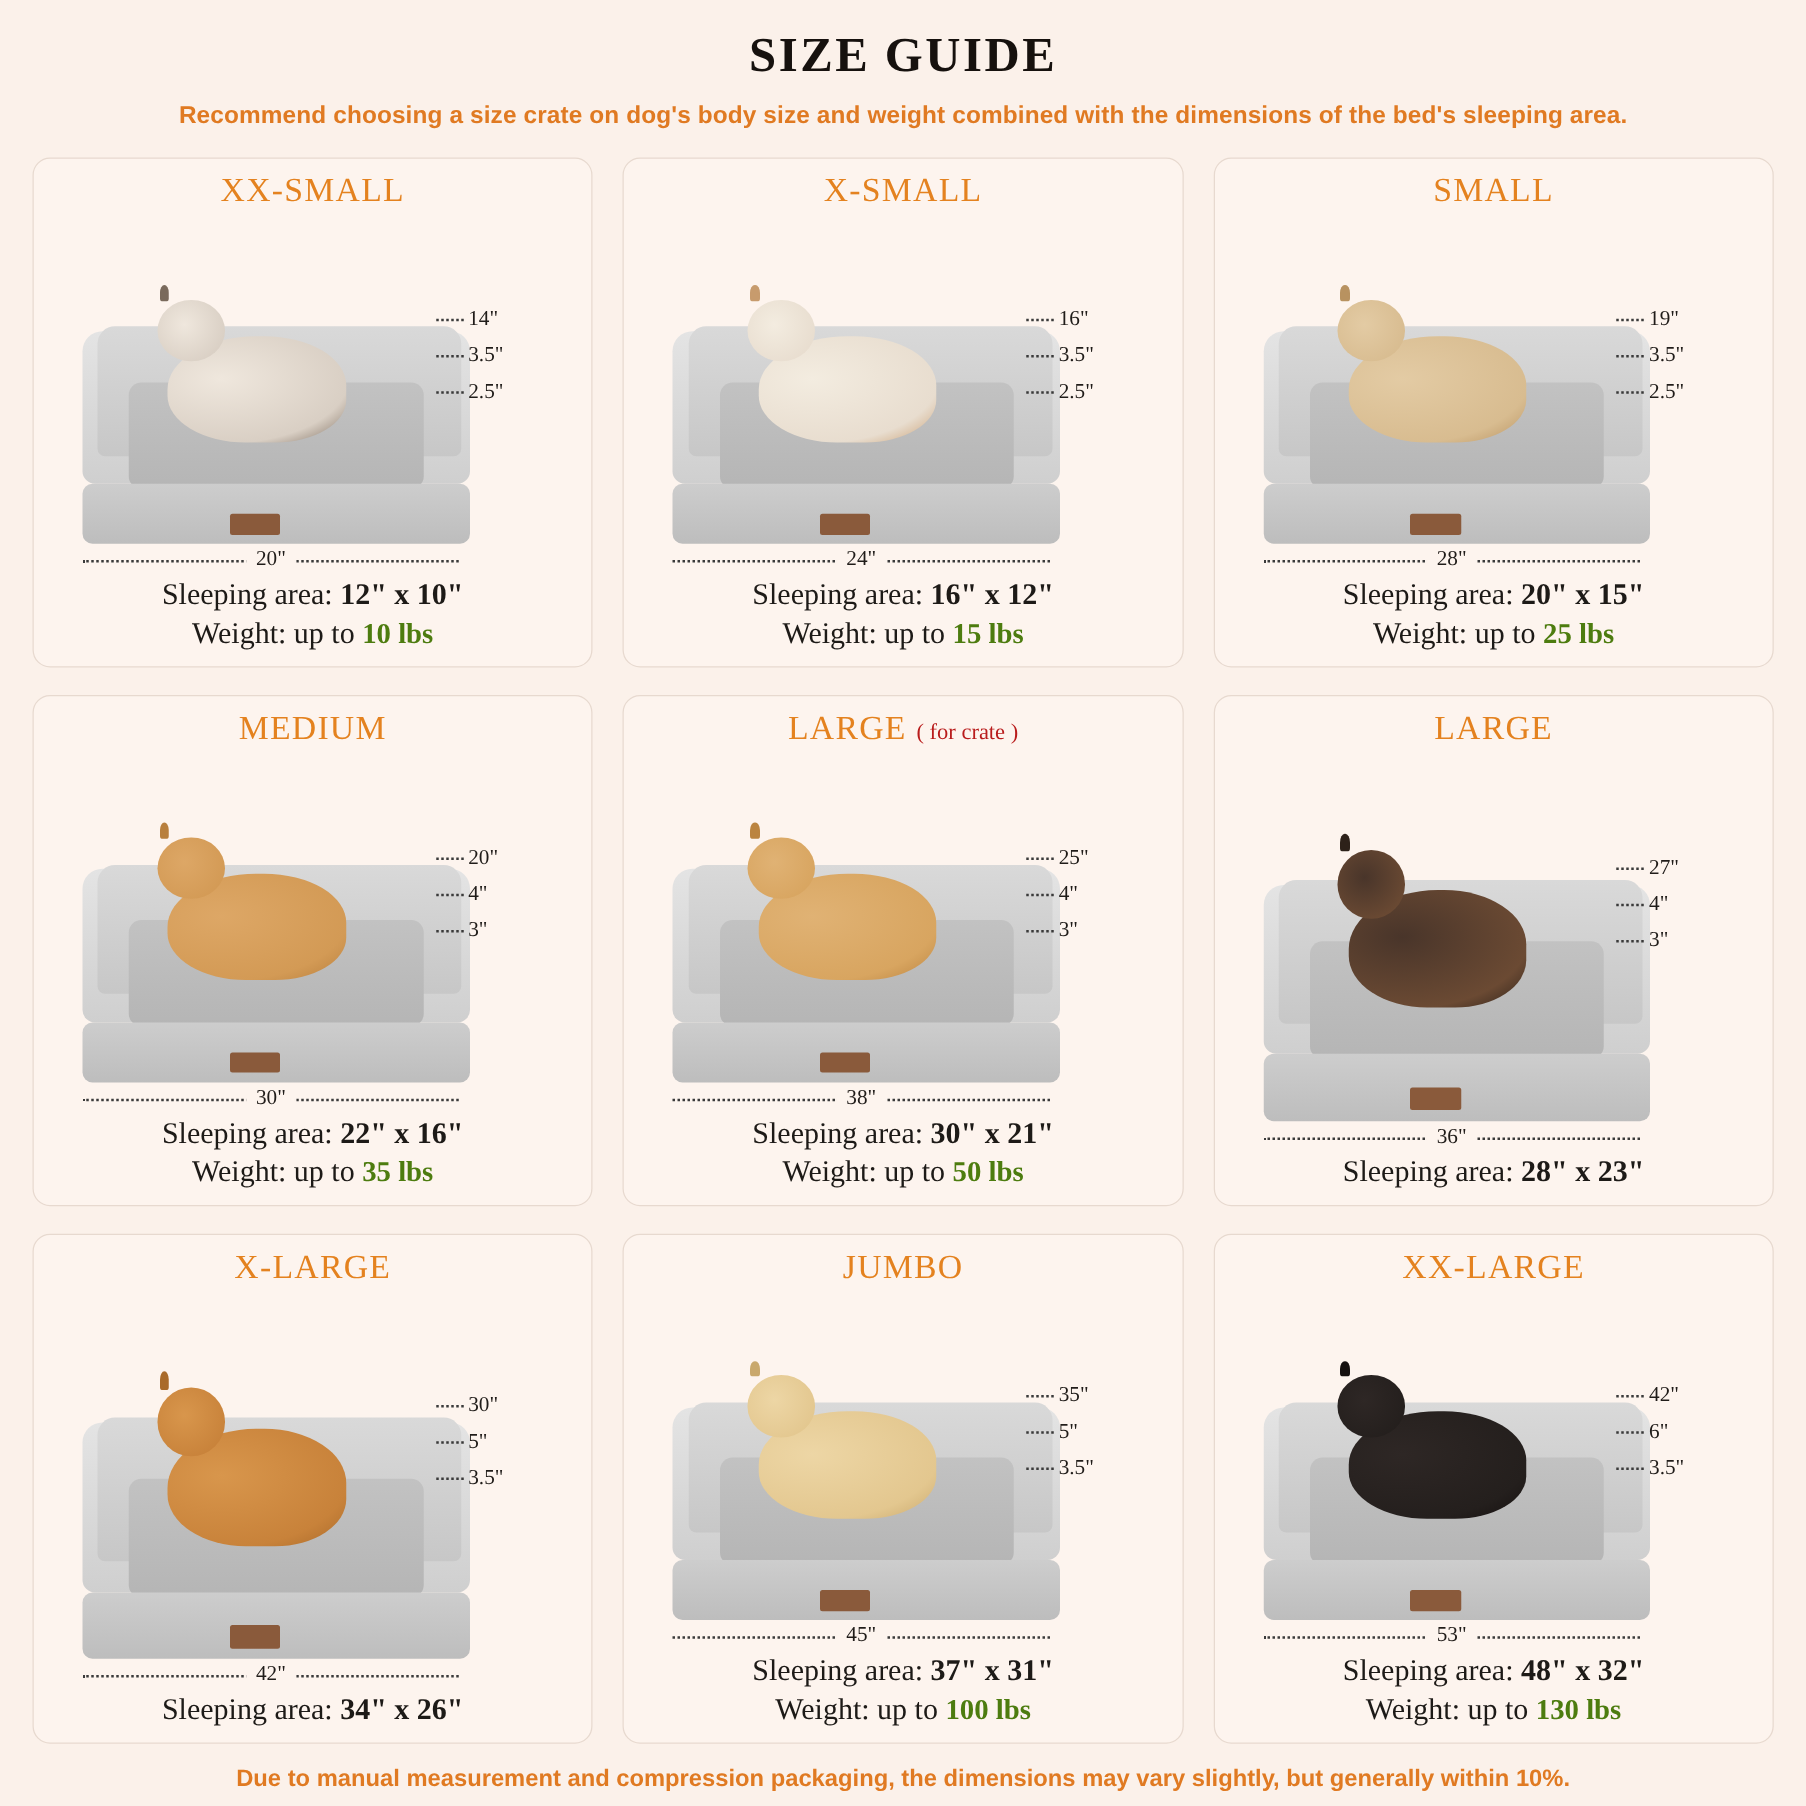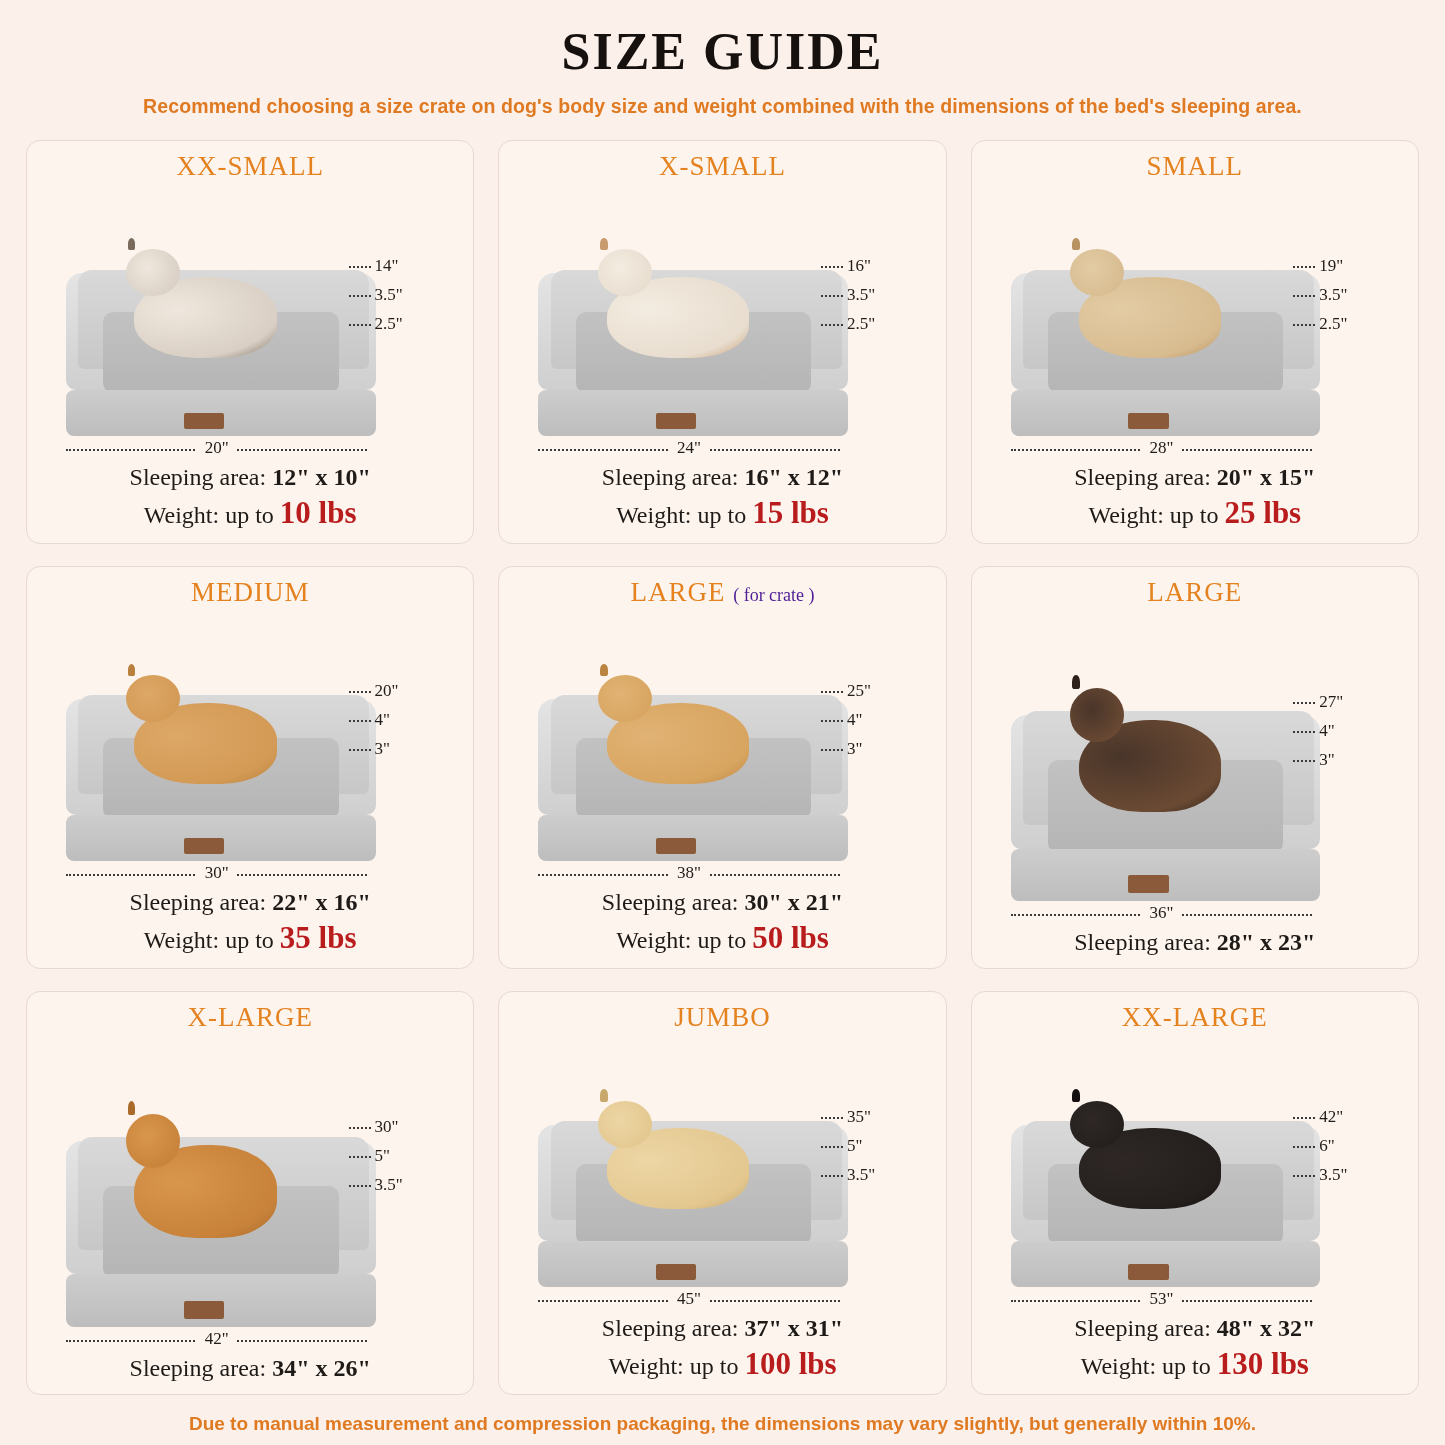--- a/index.html
+++ b/index.html
@@ -18,21 +18,21 @@
     width: 1445px;
     height: 1445px;
     box-sizing: border-box;
     padding: 14px 26px 10px 26px;
     display: flex;
     flex-direction: column;
   }
   .title {
     text-align: center;
     font-family: "Liberation Serif", serif;
-    font-size: 52px;
+    font-size: 39px;
     font-weight: bold;
     letter-spacing: 2px;
     color: #16110e;
     margin: 8px 0 14px 0;
   }
   .subtitle {
     text-align: center;
     font-size: 19.5px;
     font-weight: bold;
     color: #e07a22;
@@ -60,21 +60,21 @@
     text-align: center;
     font-family: "Liberation Serif", serif;
     font-size: 27px;
     color: #e4821f;
     letter-spacing: 1px;
     margin-bottom: 2px;
     white-space: nowrap;
   }
   .card-title .note {
     font-size: 18px;
-    color: #4c1d95;
+    color: #b91c1c;
     letter-spacing: 0;
   }
   .illus {
     position: relative;
     flex: 1;
     min-height: 0;
   }
   
   .bed {
     position: absolute;
@@ -207,23 +207,23 @@
     white-space: nowrap;
   }
   .specs .row1 b { font-weight: bold; }
   .specs .row2 {
     font-size: 24px;
     color: #1d1a17;
     margin-top: 4px;
     white-space: nowrap;
   }
   .specs .row2 .lbs {
-    color: #b91c1c;
+    color: #4d7c0f;
     font-weight: bold;
-    font-size: 31px;
+    font-size: 23px;
   }
   .footer {
     text-align: center;
     font-size: 19px;
     font-weight: bold;
     color: #e07a22;
     margin-top: 18px;
     margin-bottom: 0;
   }
 </style>

